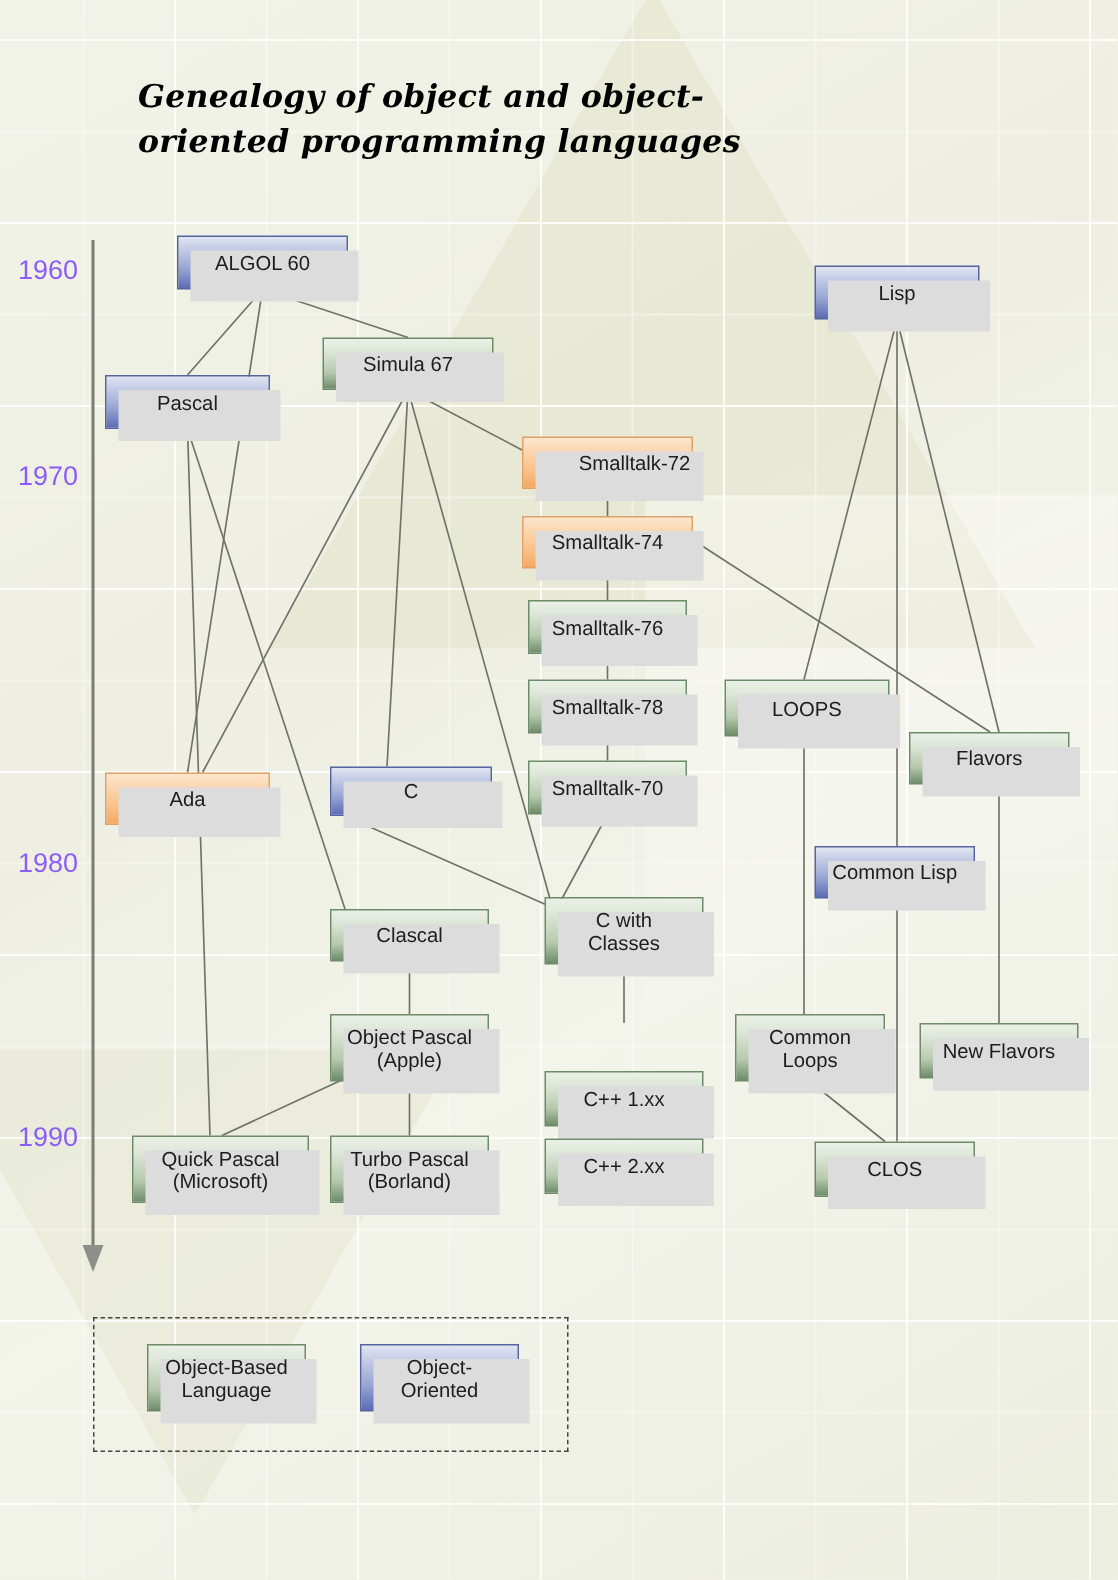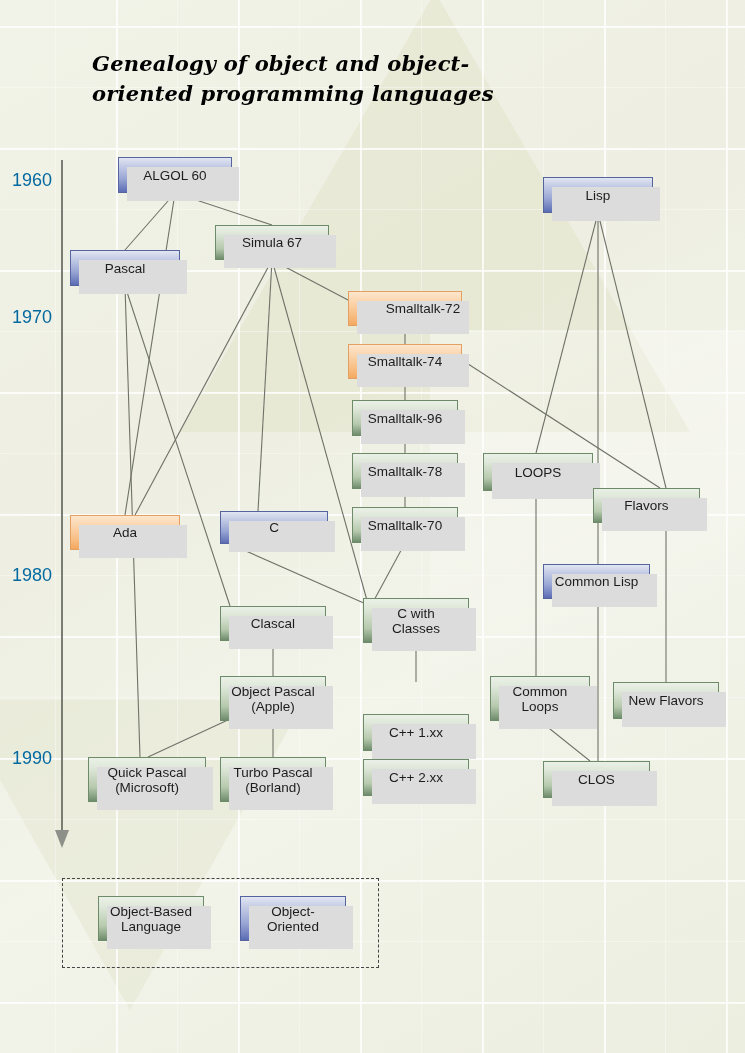--- a/index.html
+++ b/index.html
@@ -76,21 +76,21 @@
   }
   #axis-arrow{
     position:absolute;left:55px;top:830px;
     width:0;height:0;
     border-left:7px solid transparent;
     border-right:7px solid transparent;
     border-top:18px solid #8d9088;
   }
   .year{
     position:absolute;
-    color:#0369a1;
+    color:#8b5cf6;
     font-size:18px;
     font-family:"Liberation Sans", sans-serif;
     text-align:right;
     width:52px;
   }
 
   
   #links{position:absolute;left:0;top:0;width:745px;height:1053px;}
 
   
@@ -185,24 +185,24 @@
       <line x1="125" y1="286" x2="140" y2="757" stroke="#6f7268" stroke-width="1.1"></line>
     </svg>
 
   <div id="nodes">
       <div class="node blue" style="left: 118px; top: 157px; width: 114px; height: 36px;"><span class="shadow-el"></span><span>ALGOL 60</span></div>
       <div class="node blue" style="left: 543px; top: 177px; width: 110px; height: 36px;"><span class="shadow-el"></span><span>Lisp</span></div>
       <div class="node green" style="left: 215px; top: 225px; width: 114px; height: 35px;"><span class="shadow-el"></span><span>Simula 67</span></div>
       <div class="node blue" style="left: 70px; top: 250px; width: 110px; height: 36px;"><span class="shadow-el"></span><span>Pascal</span></div>
       <div class="node orange" style="left: 348px; top: 291px; width: 114px; height: 35px; padding-left: 36px;"><span class="shadow-el"></span><span>Smalltalk-72</span></div>
       <div class="node orange" style="left: 348px; top: 344px; width: 114px; height: 35px;"><span class="shadow-el"></span><span>Smalltalk-74</span></div>
-      <div class="node green" style="left: 352px; top: 400px; width: 106px; height: 36px;"><span class="shadow-el"></span><span>Smalltalk-96</span></div>
+      <div class="node green" style="left: 352px; top: 400px; width: 106px; height: 36px;"><span class="shadow-el"></span><span>Smalltalk-76</span></div>
       <div class="node green" style="left: 352px; top: 453px; width: 106px; height: 36px;"><span class="shadow-el"></span><span>Smalltalk-78</span></div>
       <div class="node green" style="left: 483px; top: 453px; width: 110px; height: 38px;"><span class="shadow-el"></span><span>LOOPS</span></div>
-      <div class="node green" style="left: 593px; top: 488px; width: 107px; height: 35px;"><span class="shadow-el"></span><span>Flavors</span></div>
+      <div class="node green" style="left: 606px; top: 488px; width: 107px; height: 35px;"><span class="shadow-el"></span><span>Flavors</span></div>
       <div class="node green" style="left: 352px; top: 507px; width: 106px; height: 36px;"><span class="shadow-el"></span><span>Smalltalk-70</span></div>
       <div class="node orange" style="left: 70px; top: 515px; width: 110px; height: 35px;"><span class="shadow-el"></span><span>Ada</span></div>
       <div class="node blue" style="left: 220px; top: 511px; width: 108px; height: 33px;"><span class="shadow-el"></span><span>C</span></div>
       <div class="node blue" style="left: 543px; top: 564px; width: 107px; height: 35px;"><span class="shadow-el"></span><span>Common Lisp</span></div>
       <div class="node green" style="left: 220px; top: 606px; width: 106px; height: 35px;"><span class="shadow-el"></span><span>Clascal</span></div>
       <div class="node green" style="left: 363px; top: 598px; width: 106px; height: 45px;"><span class="shadow-el"></span><span>C with
 Classes</span></div>
       <div class="node green" style="left: 220px; top: 676px; width: 106px; height: 45px;"><span class="shadow-el"></span><span>Object Pascal
 (Apple)</span></div>
       <div class="node green" style="left: 363px; top: 682px; width: 106px; height: 37px; margin-top: 32px;"><span class="shadow-el"></span><span>C++ 1.xx</span></div>

